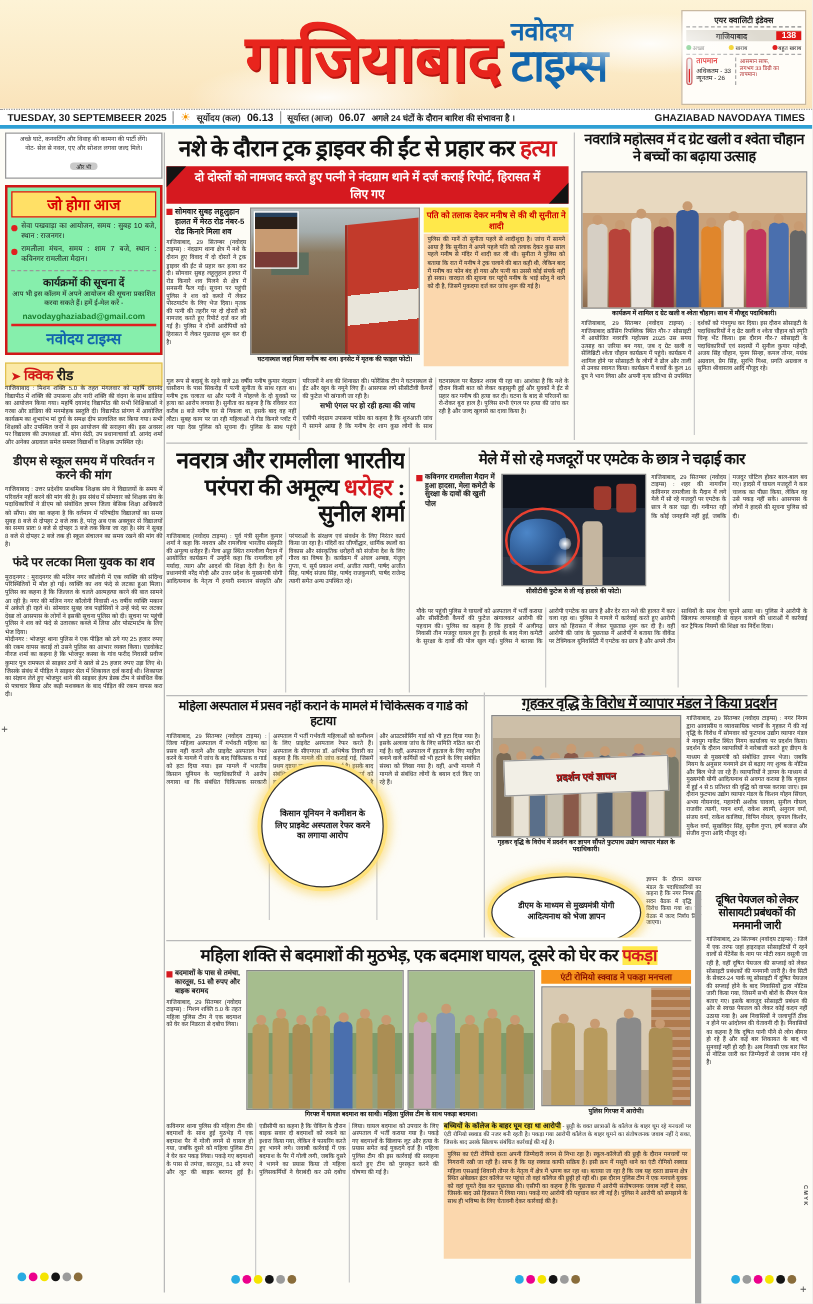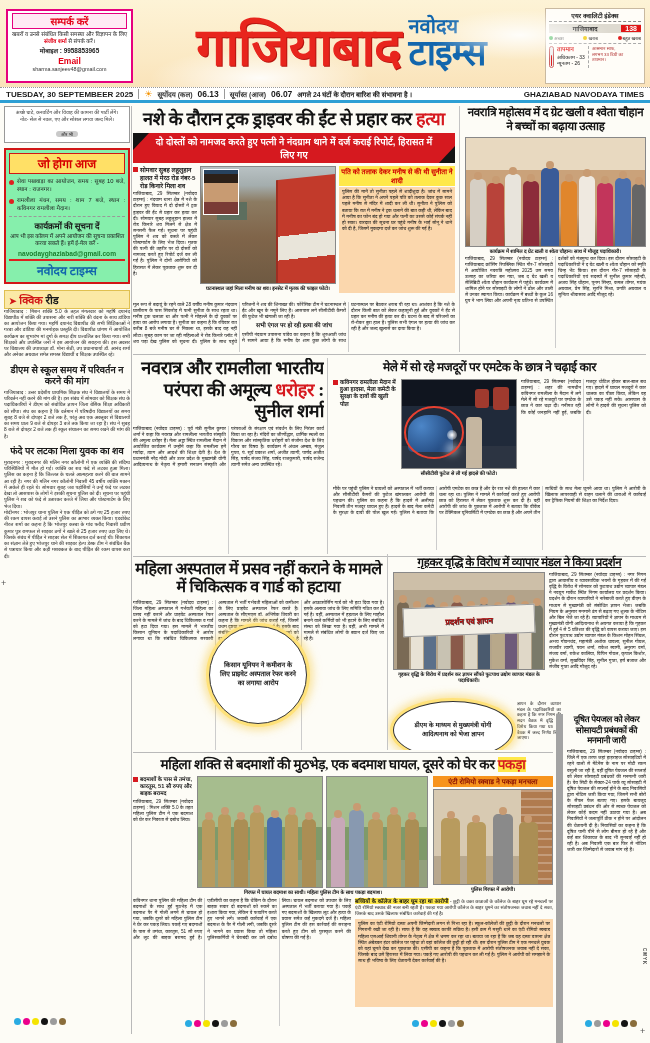--- a/index.html
+++ b/index.html
@@ -145,31 +145,20 @@
   .regdots i{ width:7px; height:7px; border-radius:50%;}
   .cmyk{ position:absolute; writing-mode:vertical-rl; font-size:4.5px; font-weight:bold; letter-spacing:1px; color:#444;}
   .cross{ position:absolute; font-size:9px; color:#555;}
 </style>
 </head>
 <body>
 
 <div id="page">
 
   <div id="masthead">
-    <div class="contact-box">
-      <div class="cb-title">सम्पर्क करें</div>
-      <div class="cb-line">
-        <span>खबरों व उनसे संबंधित किसी समस्या और विज्ञापन के लिए</span>
-        <span class="cb-name">संजीव शर्मा</span>
-        <span>से संपर्क करें।</span>
-      </div>
-      <div class="cb-mobile">मोबाइल : 9958853965</div>
-      <div class="cb-email-label">Email</div>
-      <div class="cb-email">sharma.sanjeev48@gmail.com</div>
-    </div>
 
     <div class="logo">
       <span class="logo-w1">गाजियाबाद</span>
       <span class="logo-stack">
         <span class="logo-w2">नवोदय</span>
         <span class="logo-w3">टाइम्स</span>
       </span>
     </div>
 
     <div class="aqi-box">
@@ -346,21 +335,21 @@
           <div class="caption">सीसीटीवी फुटेज से ली गई हादसे की फोटो।</div>
         </div>
         <div class="body-txt cols-2" style="flex:1; height:102px;">गाजियाबाद, 29 सितम्बर (नवोदय टाइम्स) : शहर की नामचीन कविनगर रामलीला के मैदान में लगे मेले में सो रहे मजदूरों पर एमटेक के छात्र ने कार चढ़ा दी। गनीमत रही कि कोई जनहानि नहीं हुई, जबकि मजदूर चोटिल होकर बाल-बाल बच गए। हादसे में घायल मजदूरों ने कार चालक का पीछा किया, लेकिन वह उसे पकड़ नहीं सके। आसपास के लोगों ने हादसे की सूचना पुलिस को दी।</div>
       </div>
       <div class="body-txt cols-3" style="margin-top:3px; height:64px;">मौके पर पहुंची पुलिस ने घायलों को अस्पताल में भर्ती कराया और सीसीटीवी कैमरों की फुटेज खंगालकर आरोपी की पहचान की। पुलिस का कहना है कि हादसे में अलीगढ़ निवासी तीन मजदूर घायल हुए हैं। हादसे के बाद मेला कमेटी के सुरक्षा के दावों की पोल खुल गई। पुलिस ने बताया कि आरोपी एमटेक का छात्र है और देर रात नशे की हालत में कार चला रहा था। पुलिस ने मामले में कार्रवाई करते हुए आरोपी छात्र को हिरासत में लेकर पूछताछ शुरू कर दी है। वहीं आरोपी की जांच के पुछताछ में आरोपी ने बताया कि वीकेंड पर टेक्निकल यूनिवर्सिटी में एमटेक का छात्र है और अपने तीन साथियों के साथ मेला घूमने आया था। पुलिस ने आरोपी के खिलाफ लापरवाही से वाहन चलाने की धाराओं में कार्रवाई कर ट्रैफिक नियमों की शिक्षा का निर्देश दिया।</div>
     </div>
 
     <div class="hline" style="left:0; top:452px; width:513px;"></div>
 
     <div class="blk" style="left:0; top:456px; width:251px; height:190px;">
-      <div class="headline" style="font-size:16px; line-height:1.15;">महिला अस्पताल में प्रसव नहीं कराने के मामले में चिकित्सक व गार्ड को हटाया</div>
+      <div class="headline" style="font-size:10px; line-height:1.15;">महिला अस्पताल में प्रसव नहीं कराने के मामले में चिकित्सक व गार्ड को हटाया</div>
       <div style="position:relative; margin-top:3px; height:150px;">
         <div class="body-txt cols-3" style="height:150px;">गाजियाबाद, 29 सितम्बर (नवोदय टाइम्स) : जिला महिला अस्पताल में गर्भवती महिला का प्रसव नहीं कराने और प्राइवेट अस्पताल रेफर करने के मामले में जांच के बाद चिकित्सक व गार्ड को हटा दिया गया। इस मामले में भारतीय किसान यूनियन के पदाधिकारियों ने आरोप लगाया था कि संबंधित चिकित्सक सरकारी अस्पताल में भर्ती गर्भवती महिलाओं को कमीशन के लिए प्राइवेट अस्पताल रेफर करते हैं। अस्पताल के सीएमएस डॉ. अभिषेक तिवारी का कहना है कि मामले की जांच कराई गई, जिसमें प्रथम दृष्टया लापरवाही सामने आई है। इसके बाद संबंधित महिला चिकित्सक डॉ. सुषमा वर्मा को इमरजेंसी से हटाकर दूसरे वार्ड में भेजा गया है और आउटसोर्सिंग गार्ड को भी हटा दिया गया है। इसके अलावा जांच के लिए समिति गठित कर दी गई है। वहीं, अस्पताल में हड़ताल के लिए माहौल बनाने वाले कर्मियों को भी हटाने के लिए संबंधित संस्था को लिखा गया है। वहीं, अभी मामले में मामले से संबंधित लोगों के बयान दर्ज किए जा रहे हैं।</div>
         <div class="callout-circle" style="left:76px; top:26px; width:98px; height:98px;">किसान यूनियन ने कमीशन के लिए प्राइवेट अस्पताल रेफर करने का लगाया आरोप</div>
       </div>
     </div>
 
     <div class="blk" style="left:254px; top:450px; width:259px; height:196px; border-left:1px solid #c4c4c4; padding-left:5px;">
       <div class="headline" style="font-size:11.5px; white-space:nowrap; overflow:hidden;text-decoration:underline;">गृहकर वृद्धि के विरोध में व्यापार मंडल ने किया प्रदर्शन</div>
       <div style="display:flex; gap:4px; margin-top:3px;">
         <div style="width:152px;">
@@ -443,21 +432,21 @@
         <div style="flex:1;">
           <div class="body-txt" style="font-size:4.6px;">
             <span class="hl-span" style="font-size:5.6px;">बच्चियों के कॉलेज के बाहर घूम रहा था आरोपी</span>
             <span> - छुट्टी के वक्त छात्राओं के कॉलेज के बाहर घूम रहे मनचलों पर एंटी रोमियो स्क्वाड की नजर बनी रहती है। पकड़ा गया आरोपी कॉलेज के बाहर घूमने का संतोषजनक जवाब नहीं दे सका, जिसके बाद उसके खिलाफ संबंधित कार्रवाई की गई है।</span>
           </div>
           <div class="orange-para" style="margin-top:2px; height:88px; overflow:hidden;">पुलिस का एंटी रोमियो दस्ता अपनी जिम्मेदारी लगन से निभा रहा है। स्कूल-कॉलेजों की छुट्टी के दौरान मनचलों पर निगरानी रखी जा रही है। साफ है कि यह स्क्वाड काफी सक्रिय है। इसी क्रम में मसूरी थाने का एंटी रोमियो स्क्वाड महिला एसआई शिवानी तोमर के नेतृत्व में क्षेत्र में भ्रमण कर रहा था। बताया जा रहा है कि जब यह दस्ता डासना क्षेत्र स्थित अंबेडकर इंटर कॉलेज पर पहुंचा तो वहां कॉलेज की छुट्टी हो रही थी। इस दौरान पुलिस टीम ने एक मनचले युवक को वहां घूमते देख कर पूछताछ की। एसीपी का कहना है कि पूछताछ में आरोपी संतोषजनक जवाब नहीं दे सका, जिसके बाद उसे हिरासत में लिया गया। पकड़े गए आरोपी की पहचान कर ली गई है। पुलिस ने आरोपी को समझाने के साथ ही भविष्य के लिए चेतावनी देकर कार्रवाई की है।</div>
         </div>
       </div>
     </div>
 
-    <div class="blk" style="left:423px; top:610px; width:90px; height:329px; border-left:7px solid #a3a3a3; padding-left:4px;">
+    <div class="blk" style="left:423px; top:610px; width:90px; height:329px; border-left:5px solid #a3a3a3; padding-left:4px;">
       <div class="headline" style="font-size:8.6px; line-height:1.25;">दूषित पेयजल को लेकर सोसायटी प्रबंधकों की मनमानी जारी</div>
       <div class="body-txt" style="margin-top:3px; height:280px; overflow:hidden;">गाजियाबाद, 29 सितम्बर (नवोदय टाइम्स) : जिले में एक तरफ जहां हाइराइज सोसाइटियों में रहने वालों से मेंटेनेंस के नाम पर मोटी रकम वसूली जा रही है, वहीं दूषित पेयजल की सप्लाई को लेकर सोसाइटी प्रबंधकों की मनमानी जारी है। वेव सिटी के सेक्टर-24 पार्क व्यू सोसाइटी में दूषित पेयजल की सप्लाई होने के बाद निवासियों द्वारा नोटिस जारी किया गया, जिसमें सभी बोरों के सैंपल फेल बताए गए। इसके बावजूद सोसाइटी प्रबंधन की ओर से स्वच्छ पेयजल को लेकर कोई कदम नहीं उठाया गया है। अब निवासियों ने जलापूर्ति ठीक न होने पर आंदोलन की चेतावनी दी है। निवासियों का कहना है कि दूषित पानी पीने से लोग बीमार हो रहे हैं और कई बार शिकायत के बाद भी सुनवाई नहीं हो रही है। अब निवासी एक बार फिर से नोटिस जारी कर जिम्मेदारों से जवाब मांग रहे हैं।</div>
     </div>
 
   </div>
 
   <div class="regdots" style="left:14px; top:1018px;">
     <i style="background:#29abe2;"></i>
       <i style="background:#ec008c;"></i>
       <i style="background:#f5e400;"></i>

